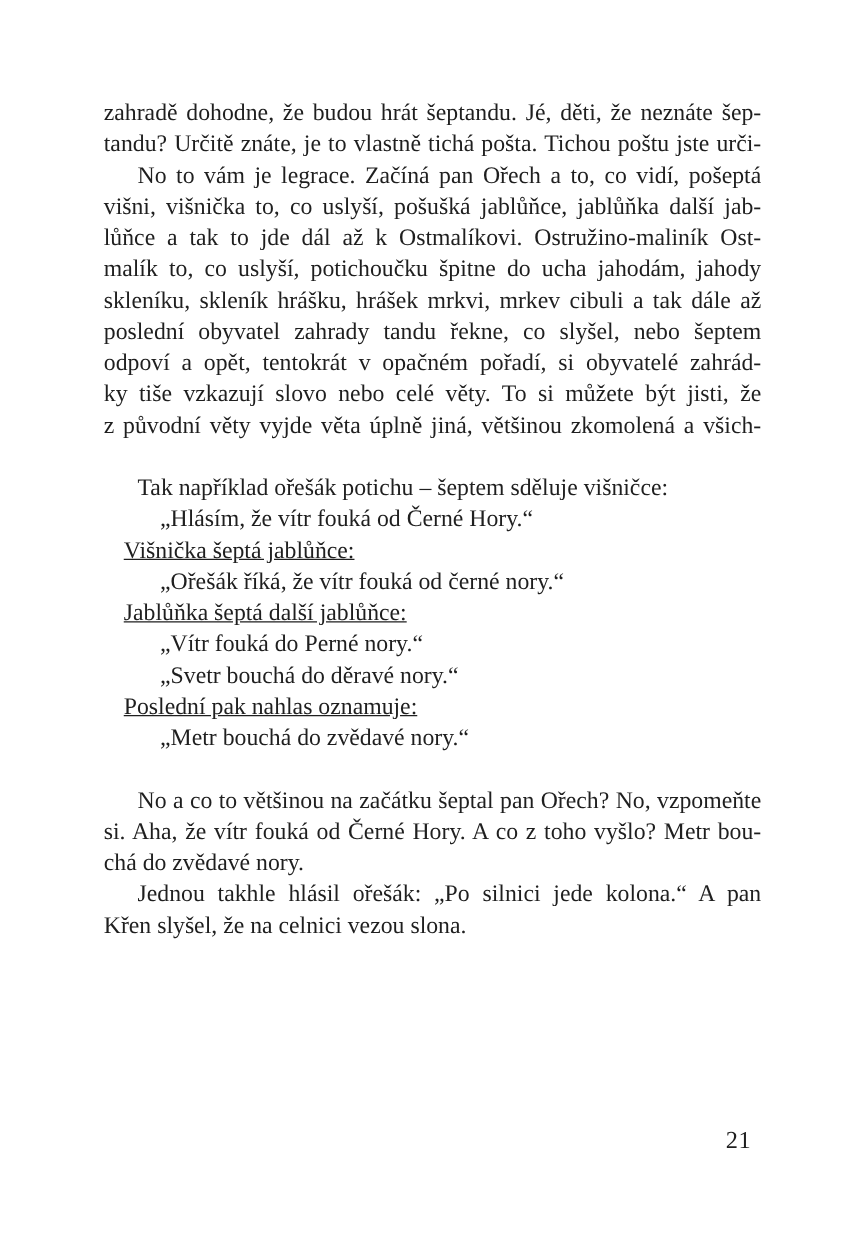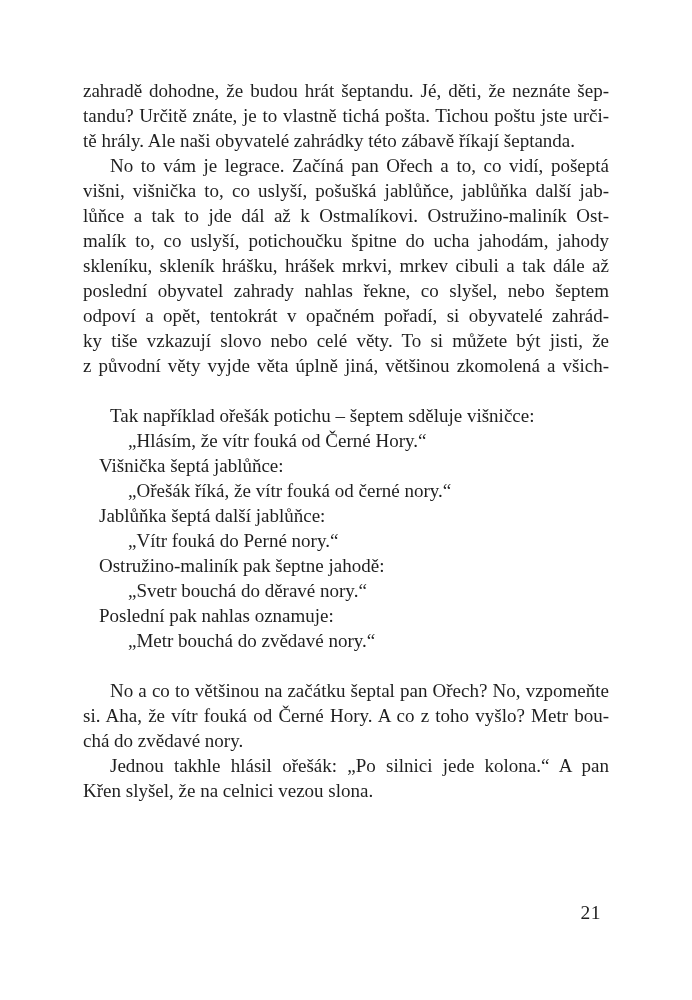--- a/index.html
+++ b/index.html
@@ -31,62 +31,60 @@
     text-align: left;
   }
   
   .line.just {
     text-align: justify;
     text-align-last: justify;
   }
   .line.indent { text-indent: 27px; }
   
   .line.dlg-intro   { padding-left: 27px; }
-  .line.dlg-speaker { padding-left: 16px; }
+  .line.dlg-speaker { padding-left: 16px; text-decoration: underline; }
   .line.dlg-quote   { padding-left: 45px; }
   .spacer { height: 25px; }
   .page-number {
     position: absolute;
     top: 900px;
     right: 91px;
     font-size: 19.5px;
     line-height: 25px;
     letter-spacing: 0.5px;
   }
 </style>
 </head>
 <body>
 
 <main class="page">
   <div class="text-block">
       <div class="paragraph">
         <div class="line just">zahradě dohodne, že budou hrát šeptandu. Jé, děti, že neznáte šep-</div>
         <div class="line just">tandu? Určitě znáte, je to vlastně tichá pošta. Tichou poštu jste urči-</div>
-        <div class="line">tě hrály. Ale naši obyvatelé zahrádky této zábavě říkají šeptanda.</div>
       </div>
       <div class="paragraph">
         <div class="line just indent">No to vám je legrace. Začíná pan Ořech a to, co vidí, pošeptá</div>
         <div class="line just">višni, višnička to, co uslyší, pošušká jablůňce, jablůňka další jab-</div>
         <div class="line just">lůňce a tak to jde dál až k Ostmalíkovi. Ostružino-maliník Ost-</div>
         <div class="line just">malík to, co uslyší, potichoučku špitne do ucha jahodám, jahody</div>
         <div class="line just">skleníku, skleník hrášku, hrášek mrkvi, mrkev cibuli a tak dále až</div>
-        <div class="line just">poslední obyvatel zahrady nahlas řekne, co slyšel, nebo šeptem</div>
+        <div class="line just">poslední obyvatel zahrady tandu řekne, co slyšel, nebo šeptem</div>
         <div class="line just">odpoví a opět, tentokrát v opačném pořadí, si obyvatelé zahrád-</div>
         <div class="line just">ky tiše vzkazují slovo nebo celé věty. To si můžete být jisti, že</div>
         <div class="line just">z původní věty vyjde věta úplně jiná, většinou zkomolená a všich-</div>
       </div>
       <div class="spacer"></div>
       <div class="dialogue">
         <div class="line dlg-intro">Tak například ořešák potichu – šeptem sděluje višničce:</div>
         <div class="line dlg-quote">„Hlásím, že vítr fouká od Černé Hory.“</div>
         <div class="line dlg-speaker">Višnička šeptá jablůňce:</div>
         <div class="line dlg-quote">„Ořešák říká, že vítr fouká od černé nory.“</div>
         <div class="line dlg-speaker">Jablůňka šeptá další jablůňce:</div>
         <div class="line dlg-quote">„Vítr fouká do Perné nory.“</div>
-        <div class="line dlg-speaker">Ostružino-maliník pak šeptne jahodě:</div>
         <div class="line dlg-quote">„Svetr bouchá do děravé nory.“</div>
         <div class="line dlg-speaker">Poslední pak nahlas oznamuje:</div>
         <div class="line dlg-quote">„Metr bouchá do zvědavé nory.“</div>
       </div>
       <div class="spacer"></div>
       <div class="paragraph">
         <div class="line just indent">No a co to většinou na začátku šeptal pan Ořech? No, vzpomeňte</div>
         <div class="line just">si. Aha, že vítr fouká od Černé Hory. A co z toho vyšlo? Metr bou-</div>
         <div class="line">chá do zvědavé nory.</div>
       </div>

